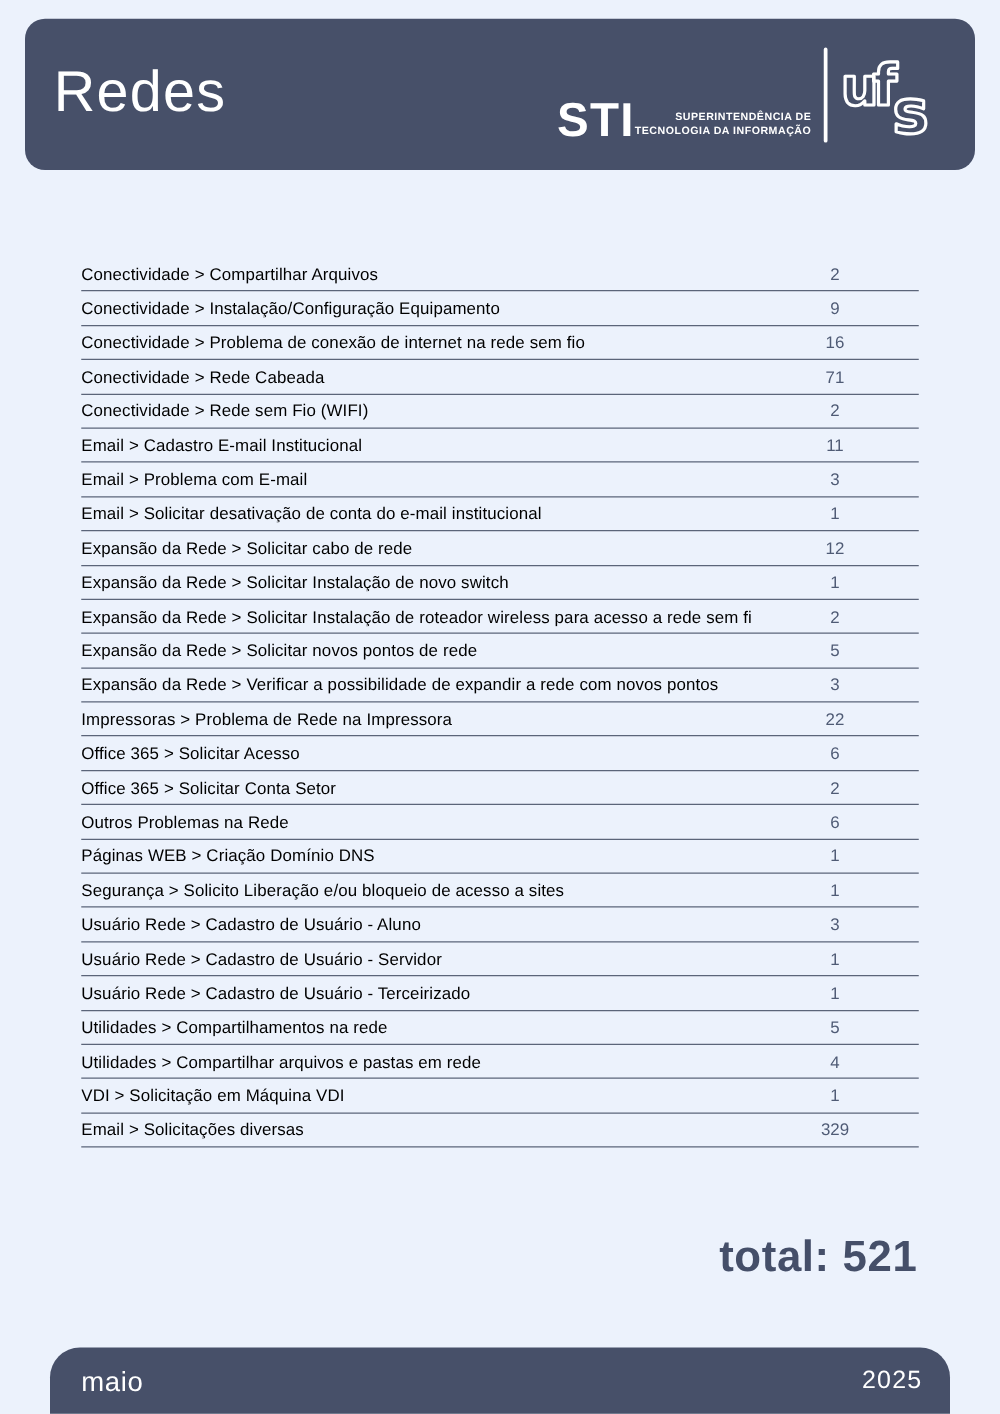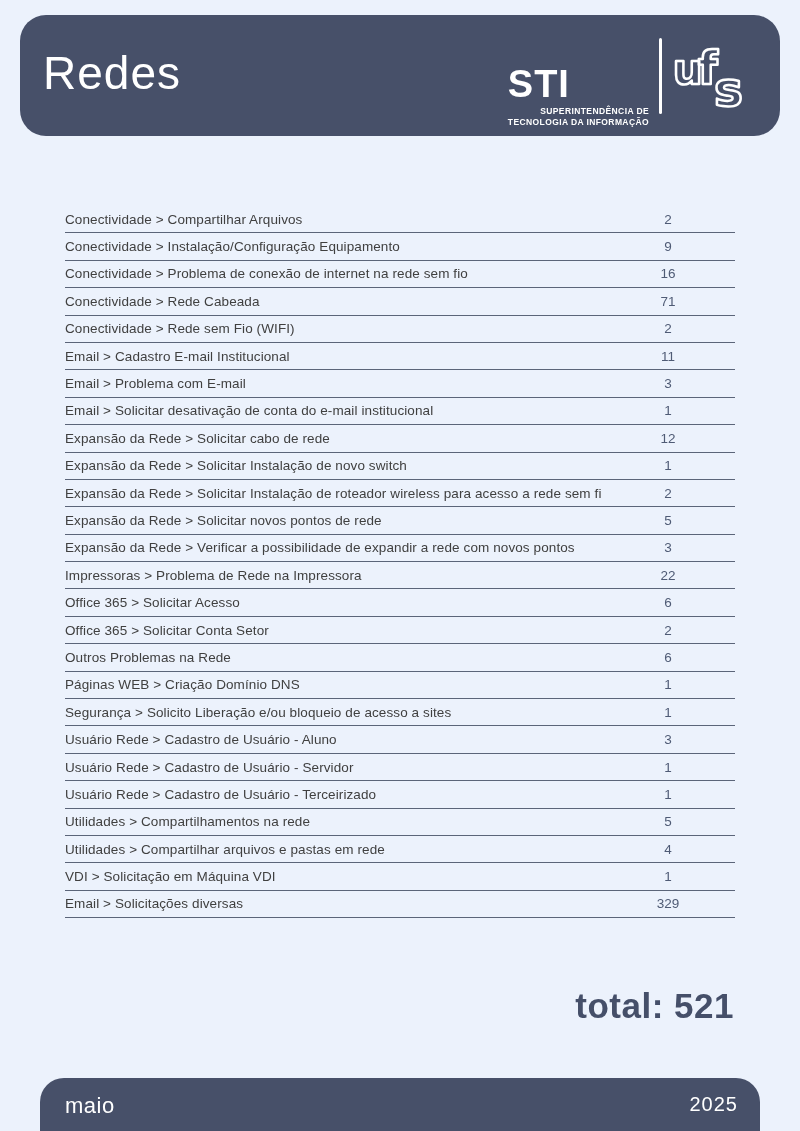--- a/index.html
+++ b/index.html
@@ -15,43 +15,43 @@
     overflow: hidden;
     background: #ecf2fc;
   }
 
   
   .header {
     position: absolute;
     left: 20px; top: 15px;
     width: 760px; height: 121px;
     background: #475069;
-    border-radius: 26px;
+    border-radius: 16px;
     display: flex;
     align-items: center;
     justify-content: space-between;
     padding: 0 24px 0 23px;
     gap: 28px;
   }
   .header-title {
     color: #ffffff;
     font-size: 46px;
     font-weight: 300;
     letter-spacing: 1px;
     margin-top: -6px;
   }
   .logo-block {
     display: flex;
     align-items: center;
     gap: 10px;
   }
   .sti-block {
     display: flex;
-    flex-direction: column;
-    align-items: flex-start;
+    flex-direction: row;
+    align-items: center;
     color: #ffffff;
     margin-top: 44px;
   }
   .sti-acronym {
     font-size: 38px;
     font-weight: 700;
     line-height: 0.95;
     letter-spacing: 1px;
   }
   .sti-sub {
@@ -76,21 +76,21 @@
     width: 670px;
   }
   .row {
     display: flex;
     align-items: center;
     height: 27.4px;
     border-bottom: 1.5px solid #5b6579;
   }
   .row-label {
     flex: 1;
-    color: #404040;
+    color: #000000;
     font-size: 13.5px;
     letter-spacing: 0.1px;
     white-space: nowrap;
     overflow: hidden;
   }
   .row-value {
     width: 134px;
     text-align: center;
     color: #4f5b75;
     font-size: 13.5px;

